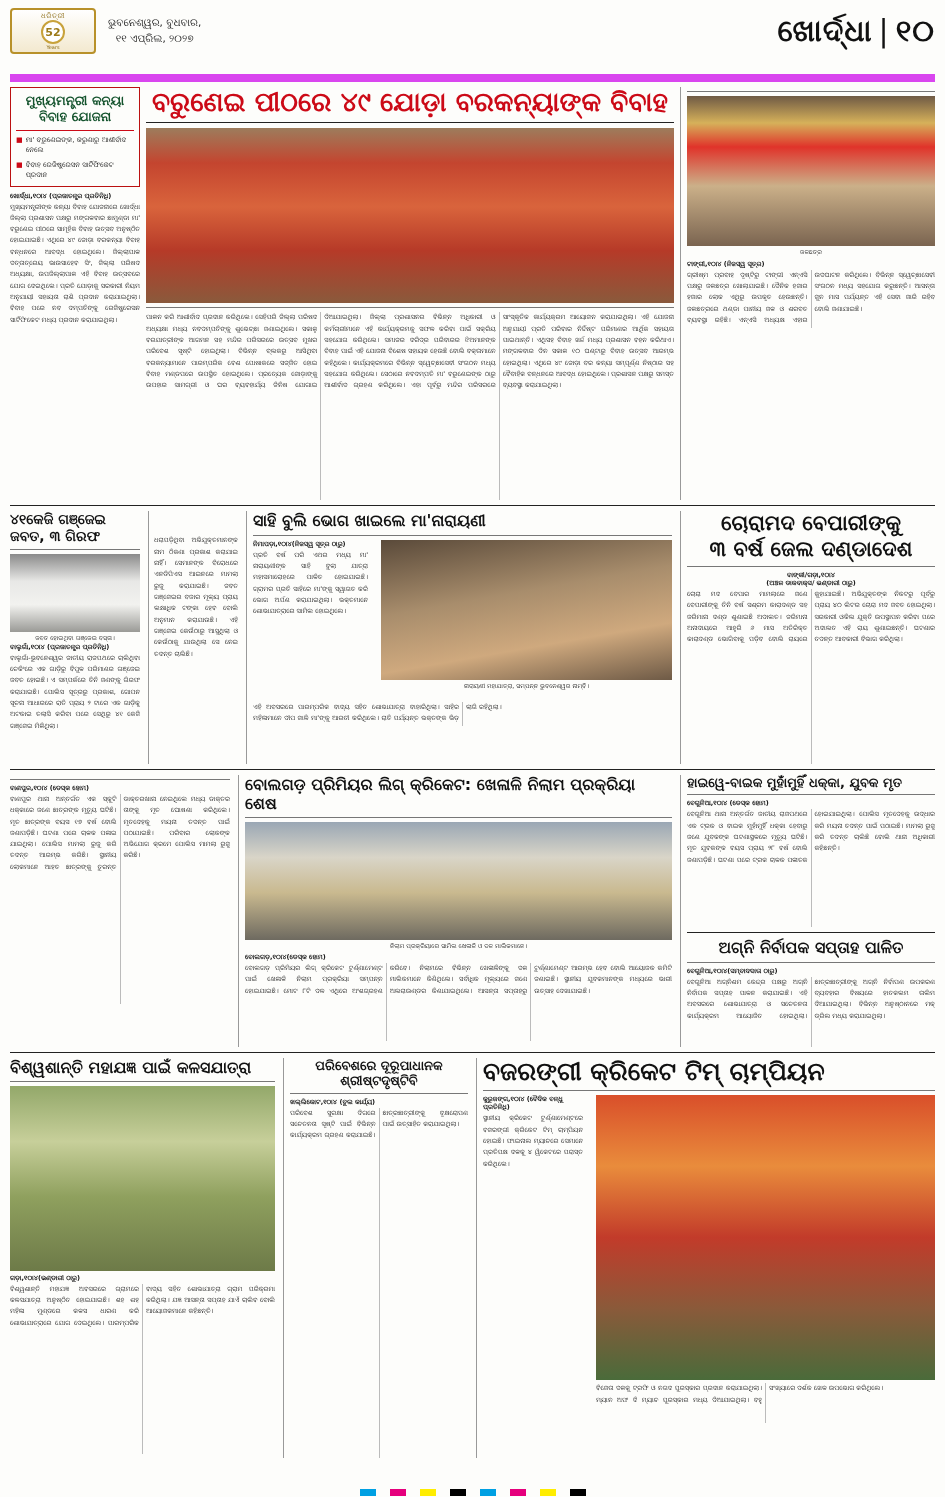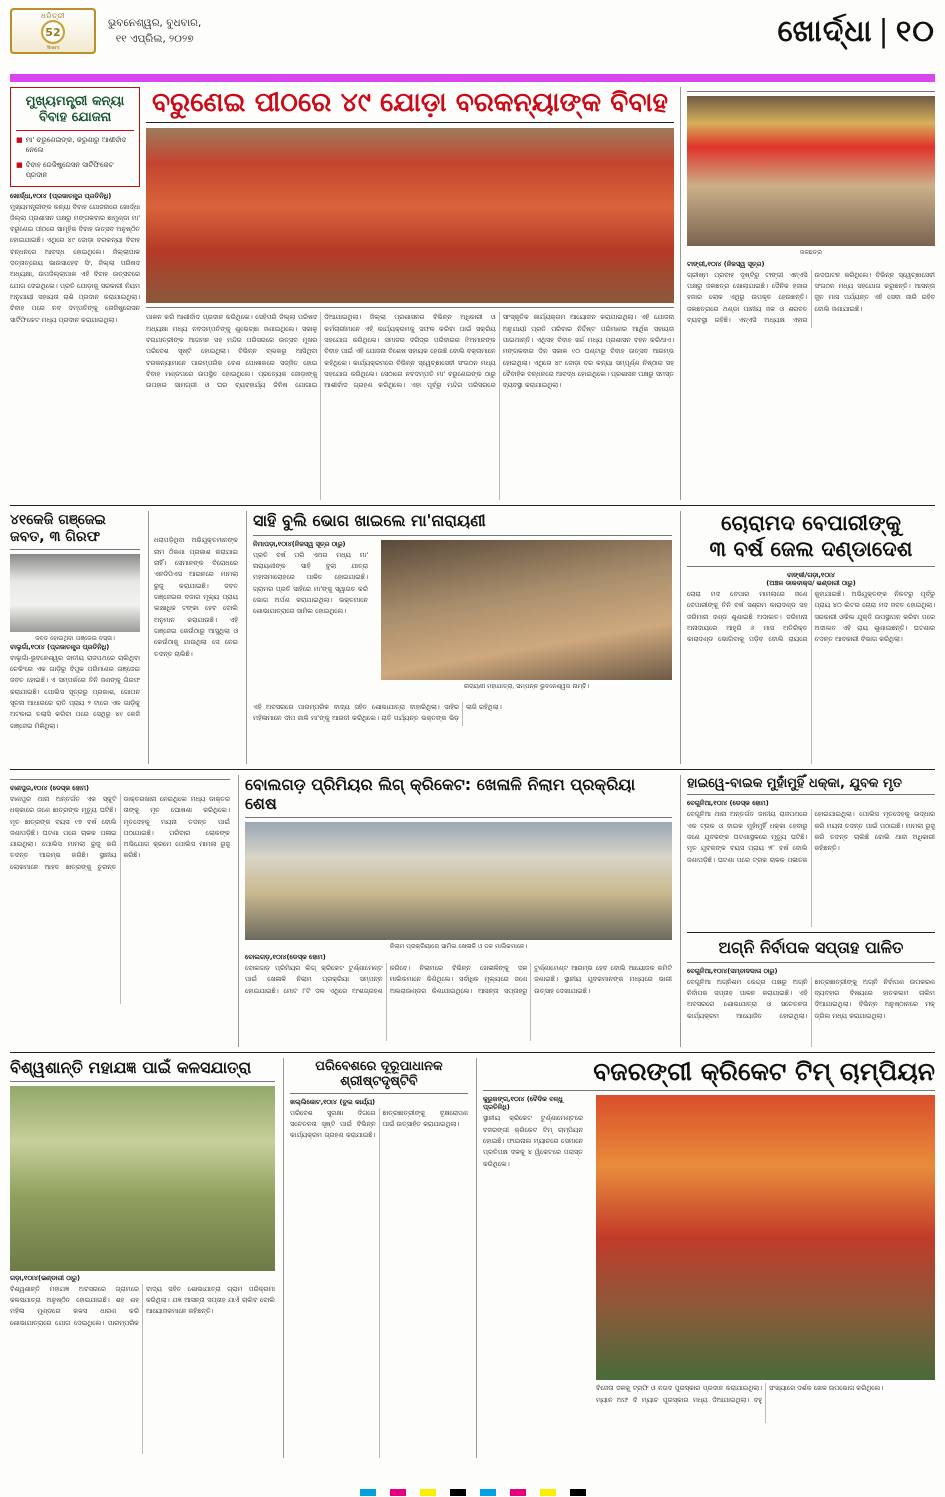--- a/index.html
+++ b/index.html
@@ -259,21 +259,21 @@
       <div class="section-hd-sm" style="font-size:13px;text-align:center;">ପରିବେଶରେ ଦୂରୂପାଧାନକ</div>
       <div class="section-hd-sm" style="font-size:13px;text-align:center;">ଶ୍ରୀଷ୍ଟଦୃଷ୍ଟିବି</div>
       <div class="rule-thin"></div>
       <div class="byline">ଖଲ୍ଲିକୋଟ,୧୦ା୪ (ବୁଲ କାର୍ଯ୍ୟ)</div>
       <div class="two-col body-text" style="height:350px;">
         <span>ପରିବେଶ ସୁରକ୍ଷା ଦିଗରେ ସଚେତନତା ସୃଷ୍ଟି ପାଇଁ ବିଭିନ୍ନ କାର୍ଯ୍ୟକ୍ରମ ଗ୍ରହଣ କରାଯାଇଛି। ଛାତ୍ରଛାତ୍ରୀଙ୍କୁ ବୃକ୍ଷରୋପଣ ପାଇଁ ଉତ୍ସାହିତ କରାଯାଇଥିଲା।</span>
       </div>
     </div>
 
     <div style="flex:1;padding-left:6px;" class="vrule">
-      <div class="section-hd-lg" style="text-align:right;">ବଜରଙ୍ଗୀ କ୍ରିକେଟ ଟିମ୍ ଚାମ୍ପିୟନ</div>
+      <div class="section-hd-lg" style="text-align:left;">ବଜରଙ୍ଗୀ କ୍ରିକେଟ ଟିମ୍ ଚାମ୍ପିୟନ</div>
       <div class="rule-thin"></div>
       <div class="flexrow">
         <div style="width:105px;padding-right:5px;">
           <div class="byline">କୁରୁଜଙ୍ଗ,୧୦ା୪ (ବୈଦିକ ବନ୍ଧୁ ପ୍ରତିନିଧି)</div>
           <div class="body-text" style="height:320px;">ସ୍ଥାନୀୟ କ୍ରିକେଟ ଟୁର୍ଣ୍ଣାମେଣ୍ଟରେ ବଜରଙ୍ଗୀ କ୍ରିକେଟ ଟିମ୍ ଚାମ୍ପିୟନ ହୋଇଛି। ଫାଇନାଲ ମ୍ୟାଚରେ ସେମାନେ ପ୍ରତିପକ୍ଷ ଦଳକୁ ୪ ୱିକେଟରେ ପରାସ୍ତ କରିଥିଲେ।</div>
         </div>
         <div style="flex:1;">
           <div class="photo ph-crick" style="height:285px;"></div>
           <div class="two-col body-text" style="height:40px;margin-top:3px;">ବିଜେତା ଦଳକୁ ଟ୍ରଫି ଓ ନଗଦ ପୁରସ୍କାର ପ୍ରଦାନ କରାଯାଇଥିଲା। ମ୍ୟାନ ଅଫ ଦି ମ୍ୟାଚ ପୁରସ୍କାର ମଧ୍ୟ ଦିଆଯାଇଥିଲା। ବହୁ ସଂଖ୍ୟାରେ ଦର୍ଶକ ଖେଳ ଉପଭୋଗ କରିଥିଲେ।</div>
         </div>

